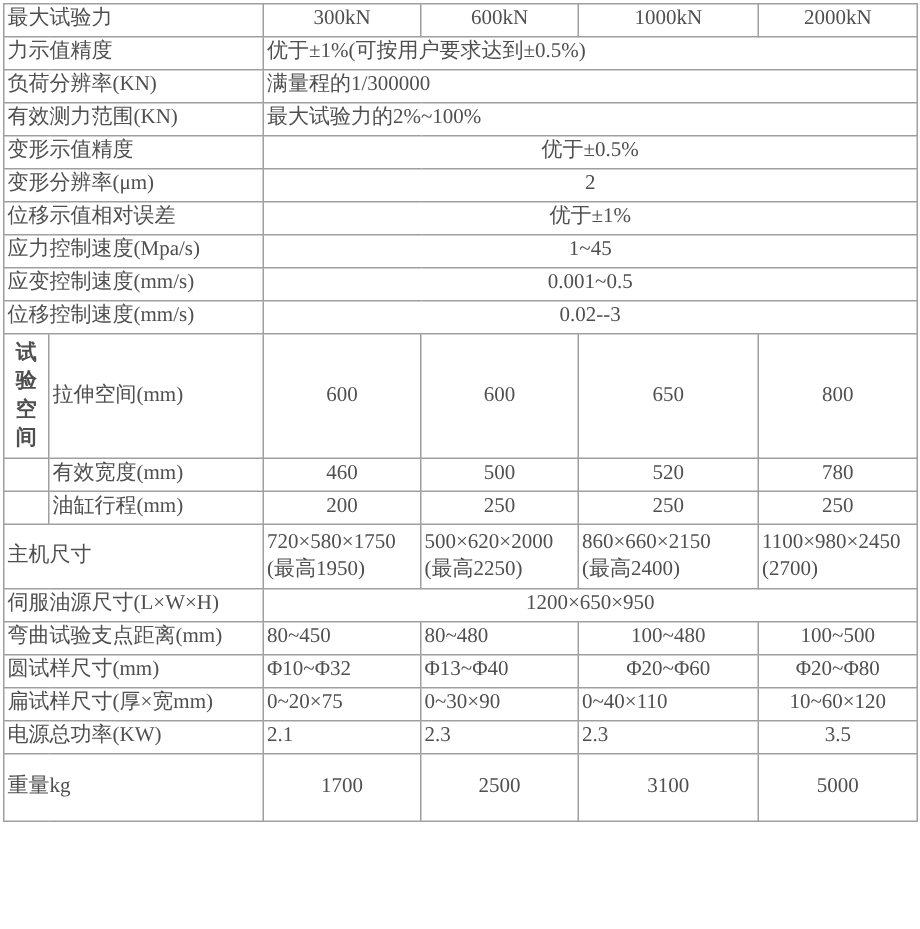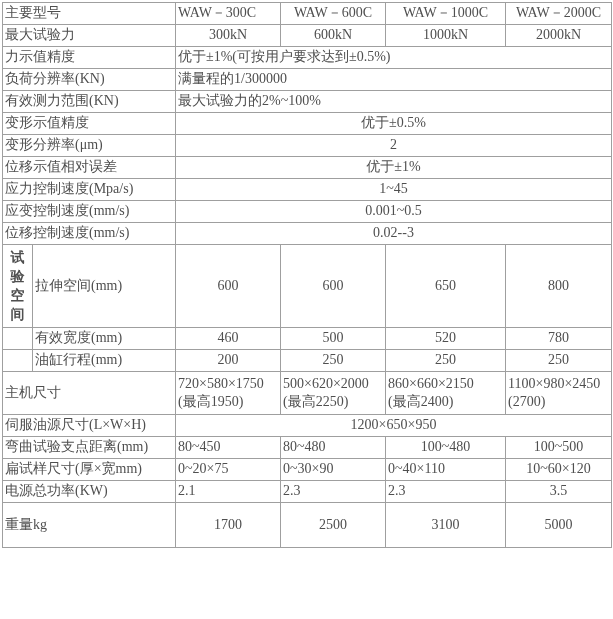--- a/index.html
+++ b/index.html
@@ -51,27 +51,20 @@
   <colgroup>
     <col style="width:30px">
     <col style="width:143px">
     <col style="width:105px">
     <col style="width:105px">
     <col style="width:120px">
     <col style="width:106px">
   </colgroup>
 
   <tbody>
-      <tr>
-    <td colspan="2" class="lbl">主要型号</td>
-    <td class="val left">WAW－300C</td>
-    <td class="val">WAW－600C</td>
-    <td class="val">WAW－1000C</td>
-    <td class="val">WAW－2000C</td>
-  </tr>
 
   <tr>
     <td colspan="2" class="lbl">最大试验力</td>
     <td class="val">300kN</td>
     <td class="val">600kN</td>
     <td class="val">1000kN</td>
     <td class="val">2000kN</td>
   </tr>
 
   <tr>
@@ -176,20 +169,27 @@
 
   <tr>
     <td colspan="2" class="lbl">弯曲试验支点距离(mm)</td>
     <td class="val left">80~450</td>
     <td class="val left">80~480</td>
     <td class="val">100~480</td>
     <td class="val">100~500</td>
   </tr>
 
 
+  <tr>
+    <td colspan="2" class="lbl">圆试样尺寸(mm)</td>
+    <td class="val left">Φ10~Φ32</td>
+    <td class="val left">Φ13~Φ40</td>
+    <td class="val">Φ20~Φ60</td>
+    <td class="val">Φ20~Φ80</td>
+  </tr>
 
   <tr>
     <td colspan="2" class="lbl">扁试样尺寸(厚×宽mm)</td>
     <td class="val left">0~20×75</td>
     <td class="val left">0~30×90</td>
     <td class="val left">0~40×110</td>
     <td class="val">10~60×120</td>
   </tr>
 
   <tr>

